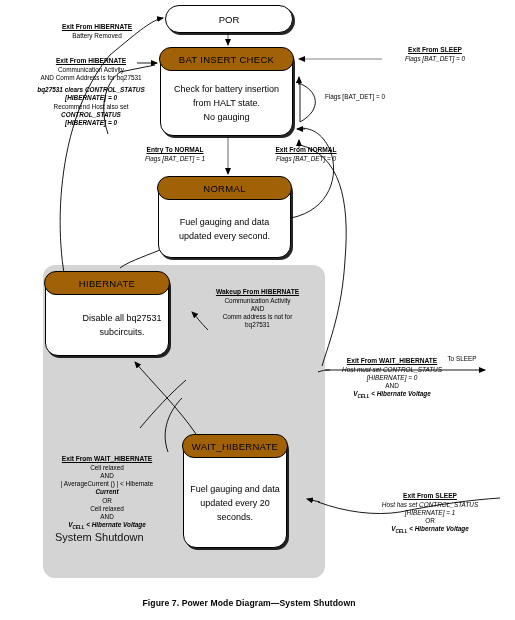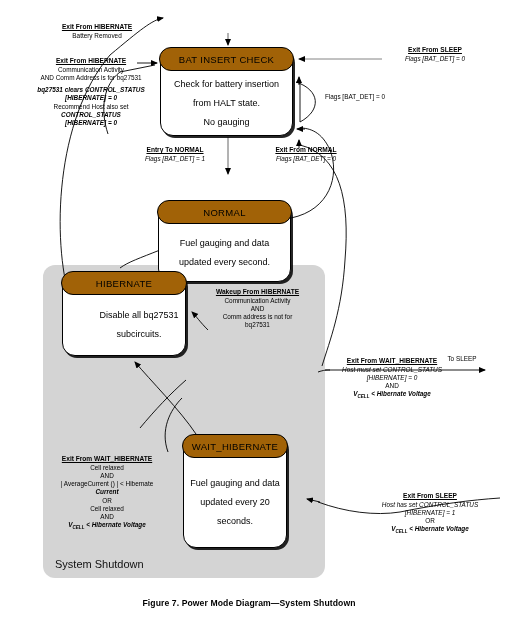--- a/index.html
+++ b/index.html
@@ -10,21 +10,21 @@
   
   .state{position:absolute;background:#ffffff;border:1.6px solid #000;
          border-radius:13px;box-sizing:border-box;
          box-shadow:2px 2px 0 0 rgba(0,0,0,0.85);}
   .state-title{position:absolute;left:-1.6px;right:-1.6px;top:-1.6px;height:22px;
                border:1.6px solid #000;border-radius:13px;background:#a16207;
                display:flex;align-items:center;justify-content:center;
                font-size:9.5px;letter-spacing:.3px;box-sizing:content-box;}
   .state-body{position:absolute;left:0;right:0;top:22px;bottom:0;
               display:flex;align-items:center;justify-content:center;
-              text-align:center;font-size:9px;line-height:19px;padding:0 6px;
+              text-align:center;font-size:9px;line-height:14px;padding:0 6px;
               box-sizing:border-box;}
   .pill{position:absolute;background:#fff;border:1.6px solid #000;
         border-radius:14px;box-sizing:border-box;
         display:flex;align-items:center;justify-content:center;
         font-size:9.5px;box-shadow:2px 2px 0 0 rgba(0,0,0,0.85);}
   
   #shutdown-panel{position:absolute;background:#d4d4d4;border-radius:12px;}
   #shutdown-label{position:absolute;font-size:11px;color:#111;}
   
   .ann{position:absolute;text-align:center;font-size:6.4px;line-height:8.2px;
@@ -37,21 +37,21 @@
   .plain{position:absolute;text-align:center;font-size:6.4px;line-height:8.2px;}
   #caption{position:absolute;left:0;right:17px;top:598px;text-align:center;
            font-size:8.6px;font-weight:bold;letter-spacing:.1px;}
 </style>
 </head>
 <body>
 
 <div id="diagram">
 
   <div id="shutdown-panel" style="left:43px;top:265px;width:282px;height:313px;"></div>
-  <div id="shutdown-label" style="left:55px;top:558px;">System Shutdown</div>
+  <div id="shutdown-label" style="left:55px;top:531px;">System Shutdown</div>
 
   <svg viewBox="0 0 515 620">
     <defs>
       <marker id="ah" markerWidth="7" markerHeight="7" refX="6" refY="3" orient="auto" markerUnits="userSpaceOnUse">
         <path d="M0,0 L7,3 L0,6 z" fill="#000"></path>
       </marker>
       <marker id="ahg" markerWidth="7" markerHeight="7" refX="6" refY="3" orient="auto" markerUnits="userSpaceOnUse">
         <path d="M0,0 L7,3 L0,6 z" fill="#444"></path>
       </marker>
     </defs>
@@ -85,35 +85,38 @@
     <path d="M300,145 C340,155 350,200 345,260 C342,310 330,340 322,366" stroke="#000" stroke-width="0.9" fill="none"></path>
     <path d="M299,148 L299,140" stroke="#000" stroke-width="0.9" fill="none" marker-end="url(#ah)"></path>
 
     <path d="M325,370 L485,370" stroke="#000" stroke-width="0.9" fill="none" marker-end="url(#ah)"></path>
     <path d="M318,372 C324,370 326,370 330,370" stroke="#000" stroke-width="0.9" fill="none"></path>
 
     <path d="M500,498 C470,500 440,504 400,512 C375,516 345,512 318,502" stroke="#000" stroke-width="0.9" fill="none"></path>
     <path d="M320,502 L307,499" stroke="#000" stroke-width="0.9" fill="none" marker-end="url(#ah)"></path>
   </svg>
 
+  <div class="pill" style="left:165px;top:5px;width:128px;height:28px;">
+    <span>POR</span>
+  </div>
 
   <div class="state" style="left:160px;top:48px;width:133px;height:88px;">
     <div class="state-title">BAT INSERT CHECK</div>
     <div class="state-body" style="white-space:pre-line;">Check for battery insertion
 from HALT state.
 No gauging</div>
   </div>
 
-  <div class="state" style="left:158px;top:177px;width:133px;height:81px;margin-top:24px;">
+  <div class="state" style="left:158px;top:177px;width:133px;height:81px;">
     <div class="state-title">NORMAL</div>
     <div class="state-body" style="white-space:pre-line;">Fuel gauging and data
 updated every second.</div>
   </div>
 
-  <div class="state" style="left:62px;top:272px;width:124px;height:84px;">
+  <div class="state" style="left:45px;top:272px;width:124px;height:84px;">
     <div class="state-title">HIBERNATE</div>
     <div class="state-body" style="white-space:pre-line;padding-left:36px;">Disable all bq27531
 subcircuits.</div>
   </div>
 
   <div class="state" style="left:183px;top:435px;width:104px;height:113px;">
     <div class="state-title">WAIT_HIBERNATE</div>
     <div class="state-body" style="white-space:pre-line;">Fuel gauging and data
 updated every 20 seconds.</div>
   </div>

